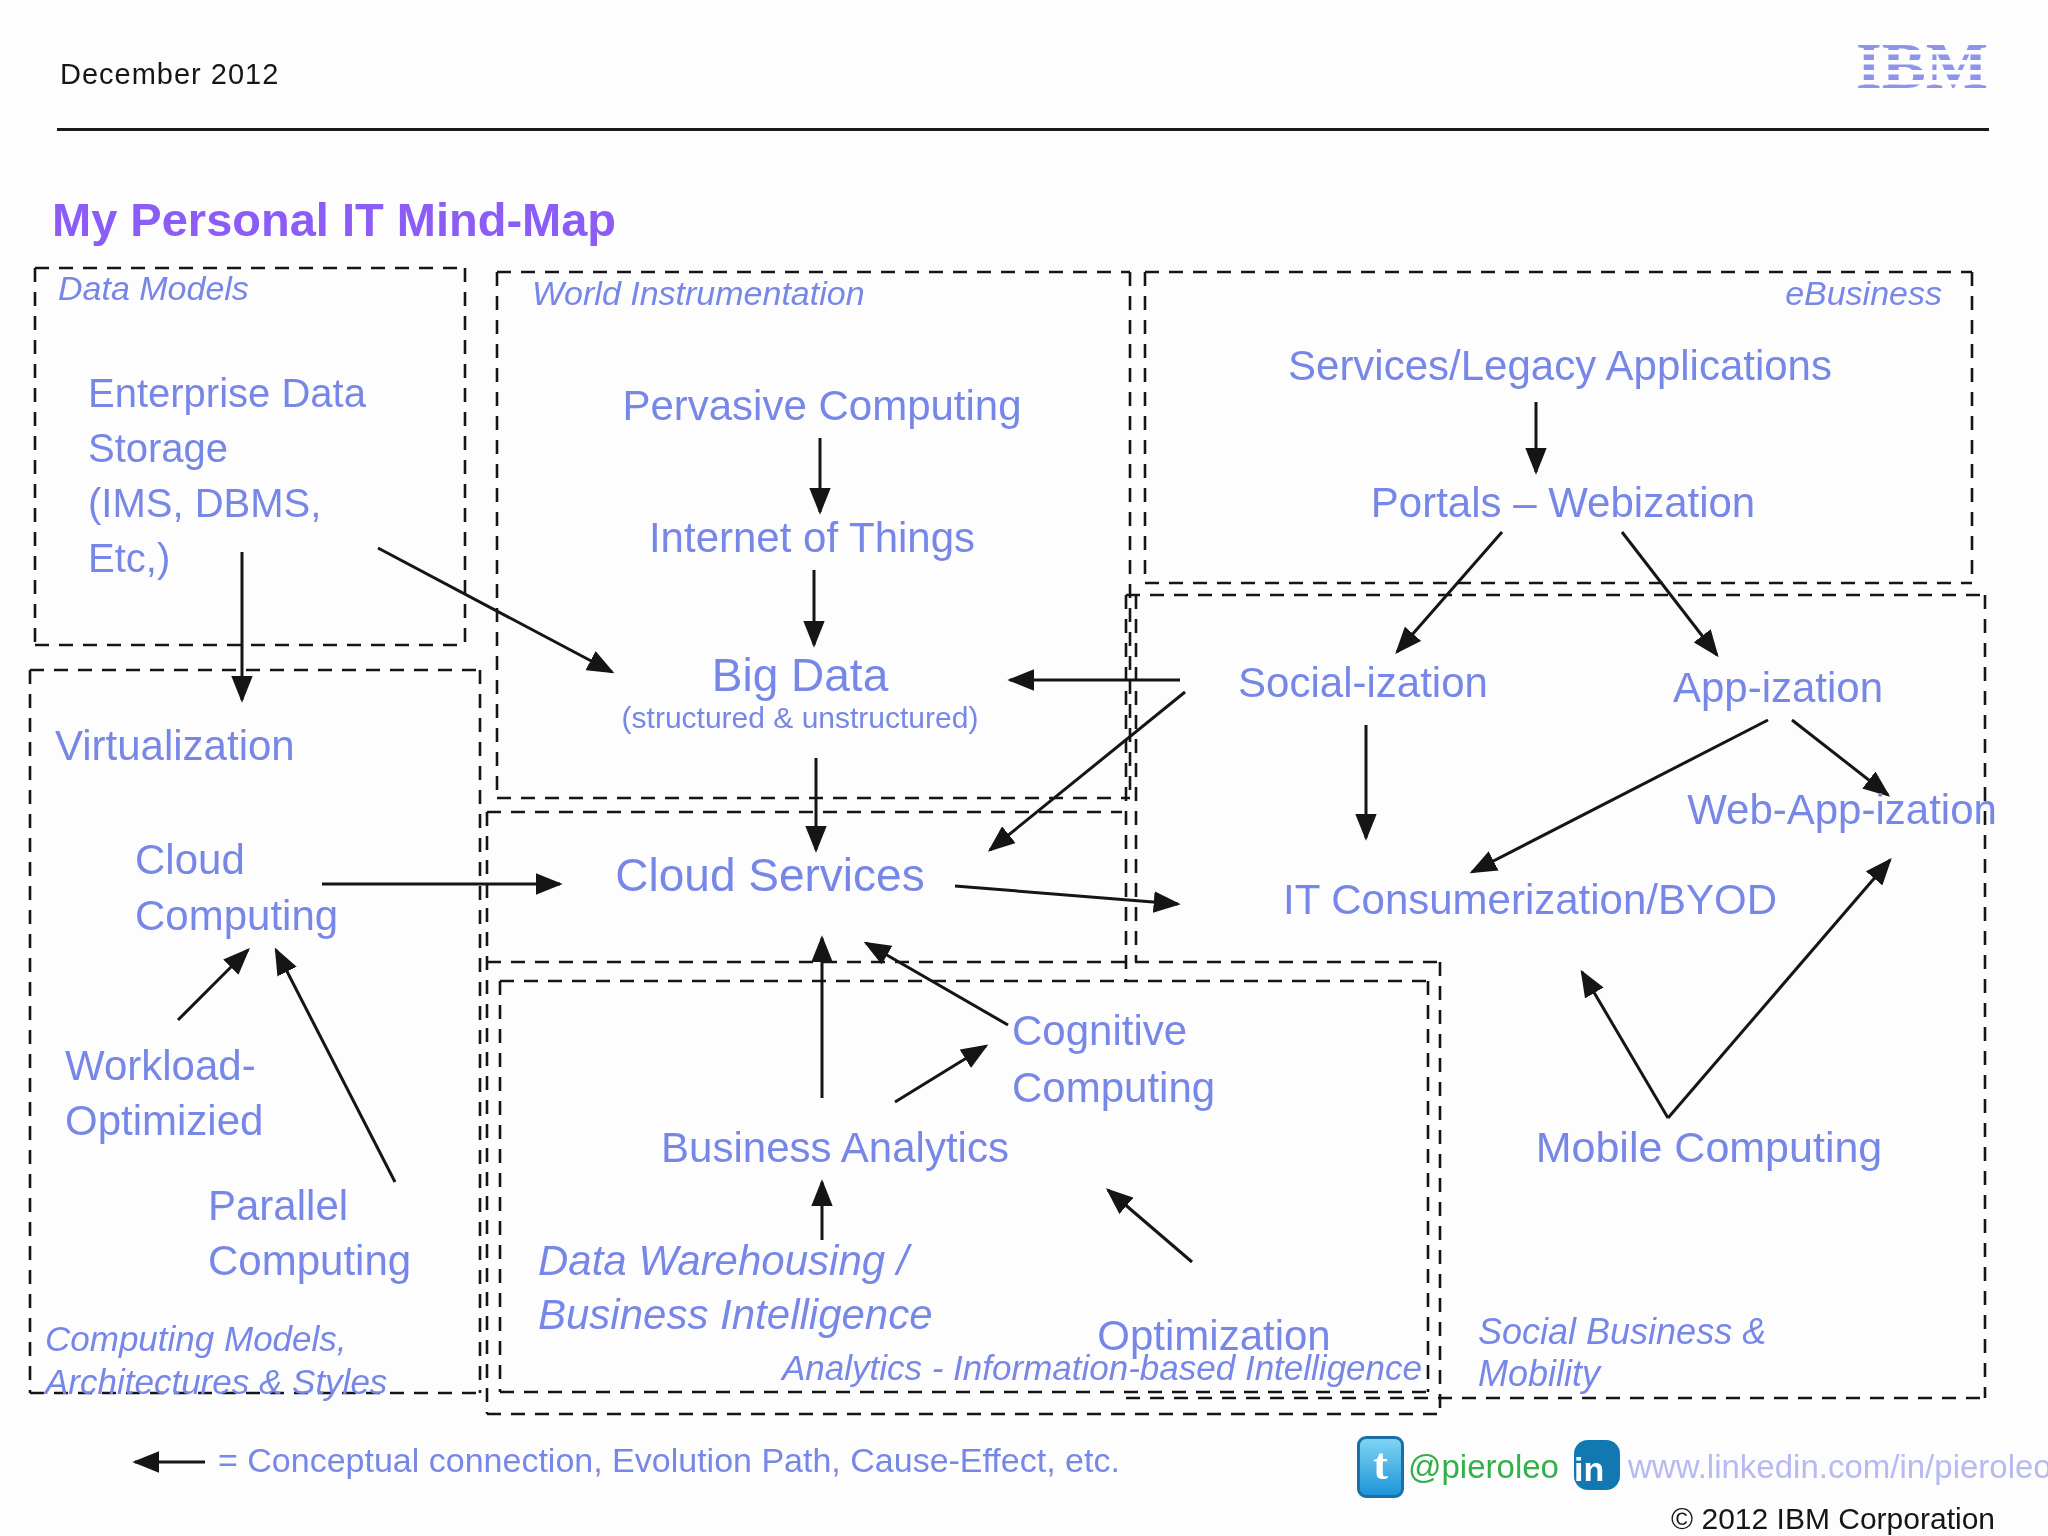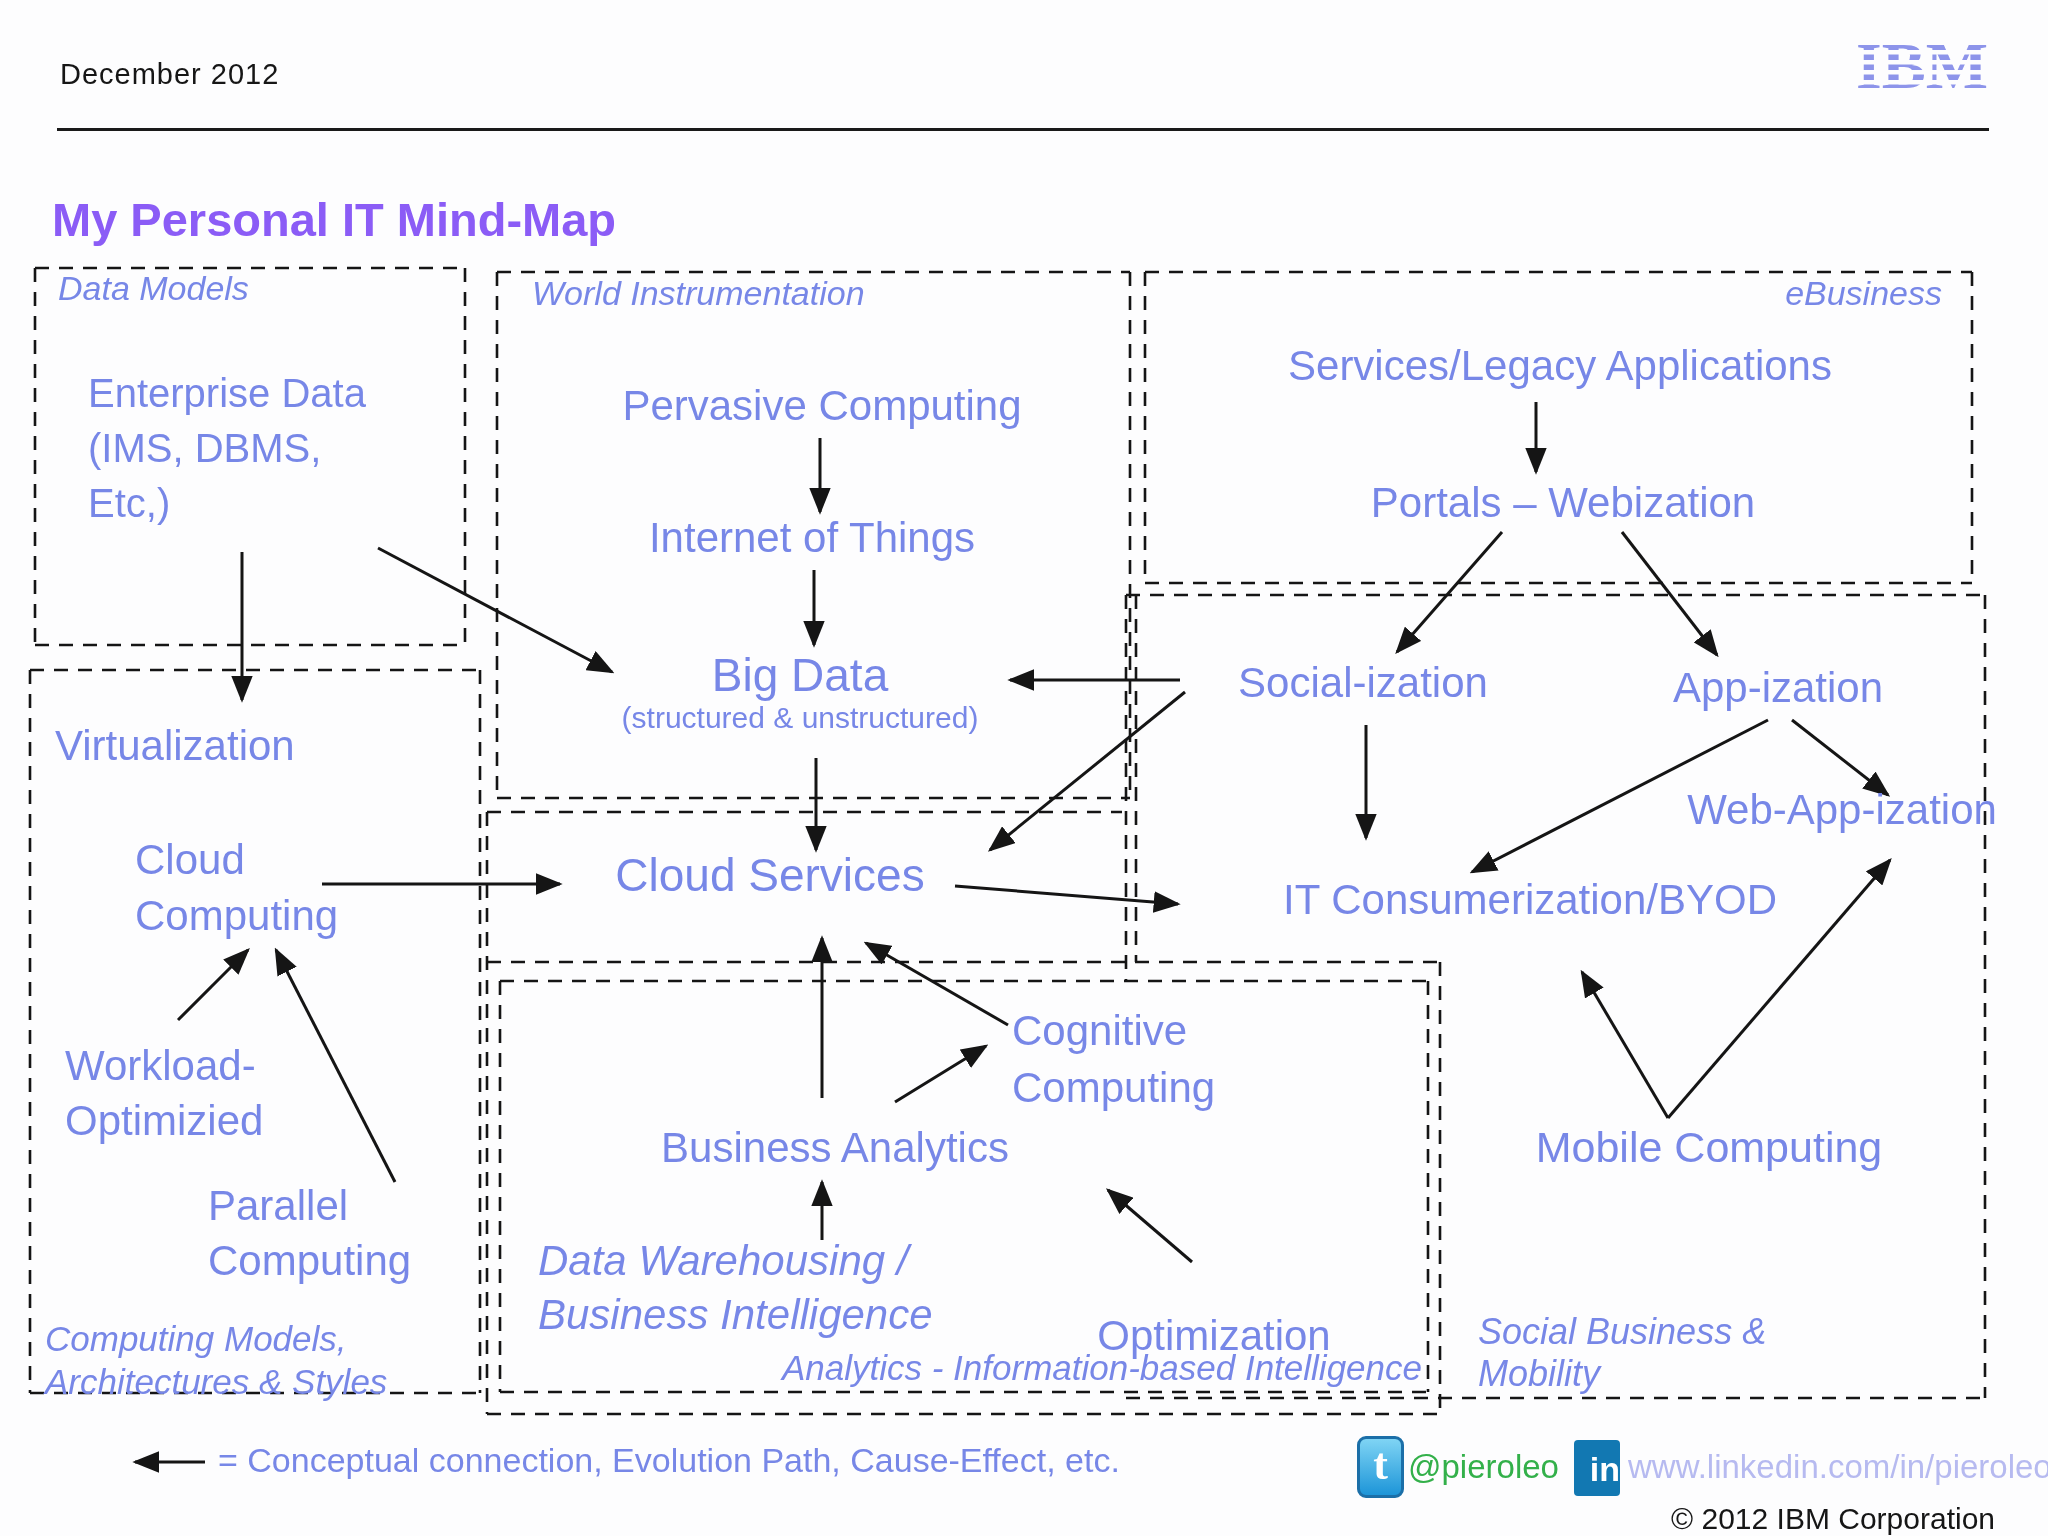--- a/index.html
+++ b/index.html
@@ -11,22 +11,22 @@
   #logo{left:1852px;top:30px;width:140px;height:70px;}
   #title{left:52px;top:192px;font-size:47px;font-weight:bold;color:#8b5cf6;letter-spacing:0px;}
   .nodetext{position:absolute;color:#7787e7;white-space:nowrap;}
   .it{font-style:italic;}
   svg.layer{position:absolute;left:0;top:0;width:2048px;height:1536px;}
   #legend-text{color:#7787e7;font-size:34px;}
   #tw-icon{left:1357px;top:1436px;width:47px;height:62px;border-radius:9px;
      background:linear-gradient(#7fd4f4,#1d95d8);border:3px solid #1b6fa8;box-sizing:border-box;
      color:#fff;font-weight:bold;font-size:44px;text-align:center;line-height:52px;font-family:"Liberation Serif",serif;}
   #tw-handle{left:1408px;top:1448px;font-size:33px;color:#33b04a;}
-  #li-icon{left:1574px;top:1440px;width:46px;height:56px;border-radius:4px;background:#1278b2;
-     color:#fff;font-weight:bold;font-size:34px;text-align:right;line-height:58px;}
+  #li-icon{left:1574px;top:1440px;width:46px;height:50px;border-radius:14px;background:#1278b2;
+     color:#fff;font-weight:bold;font-size:34px;text-align:left;line-height:58px;}
   #li-url{left:1628px;top:1448px;font-size:33px;color:#b6baf0;}
   #copyright{right:53px;top:1502px;font-size:30px;color:#161616;}
 </style>
 </head>
 <body>
 
 <div id="page">
 
   <div id="date" class="abs">December 2012</div>
 
@@ -142,20 +142,21 @@
       </div>
       <div class="nodetext it" style="font-size: 35px; line-height: 46px; top: 1345px; right: 626px; text-align: right;">
         <div>Analytics - Information-based Intelligence</div>
       </div>
       <div class="nodetext it" style="font-size: 36px; line-height: 42px; top: 1311px; left: 1478px;">
         <div>Social Business &amp;</div>
         <div>Mobility</div>
       </div>
       <div class="nodetext" style="font-size: 40px; line-height: 55px; top: 366px; left: 88px;">
         <div>Enterprise Data</div>
+        <div>Storage</div>
         <div>(IMS, DBMS,</div>
         <div>Etc,)</div>
       </div>
       <div class="nodetext" style="font-size: 42px; line-height: 55px; top: 378px; left: 822px; transform: translateX(-50%); text-align: center;">
         <div>Pervasive Computing</div>
       </div>
       <div class="nodetext" style="font-size: 42px; line-height: 55px; top: 510px; left: 812px; transform: translateX(-50%); text-align: center;">
         <div>Internet of Things</div>
       </div>
       <div class="nodetext" style="font-size: 46px; line-height: 60px; top: 645px; left: 800px; transform: translateX(-50%); text-align: center;">

